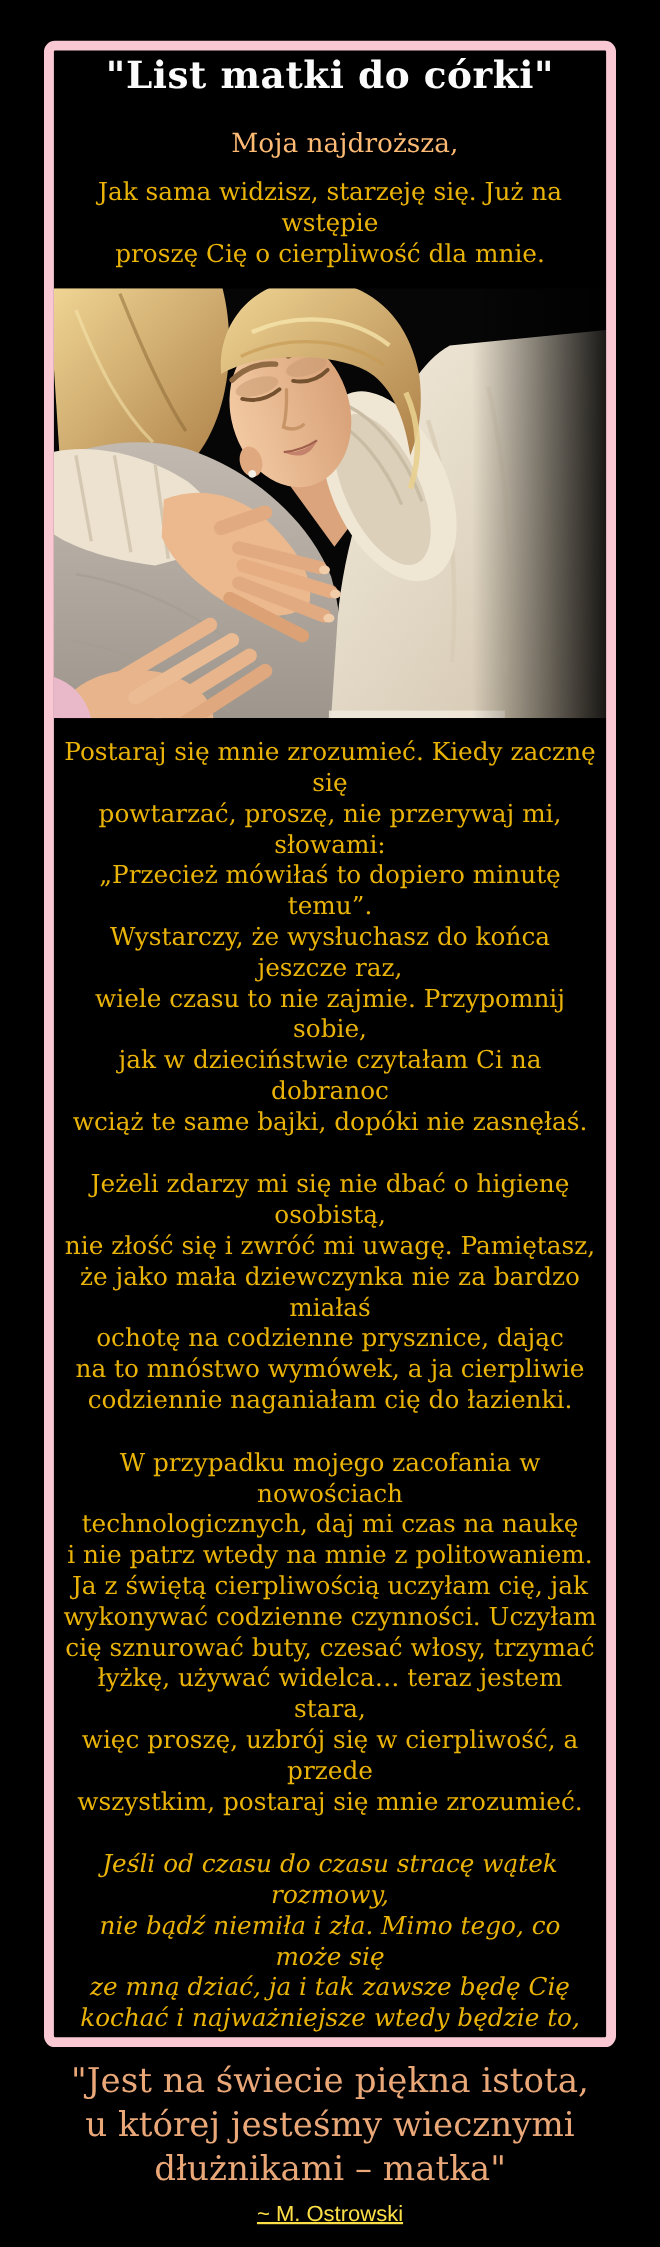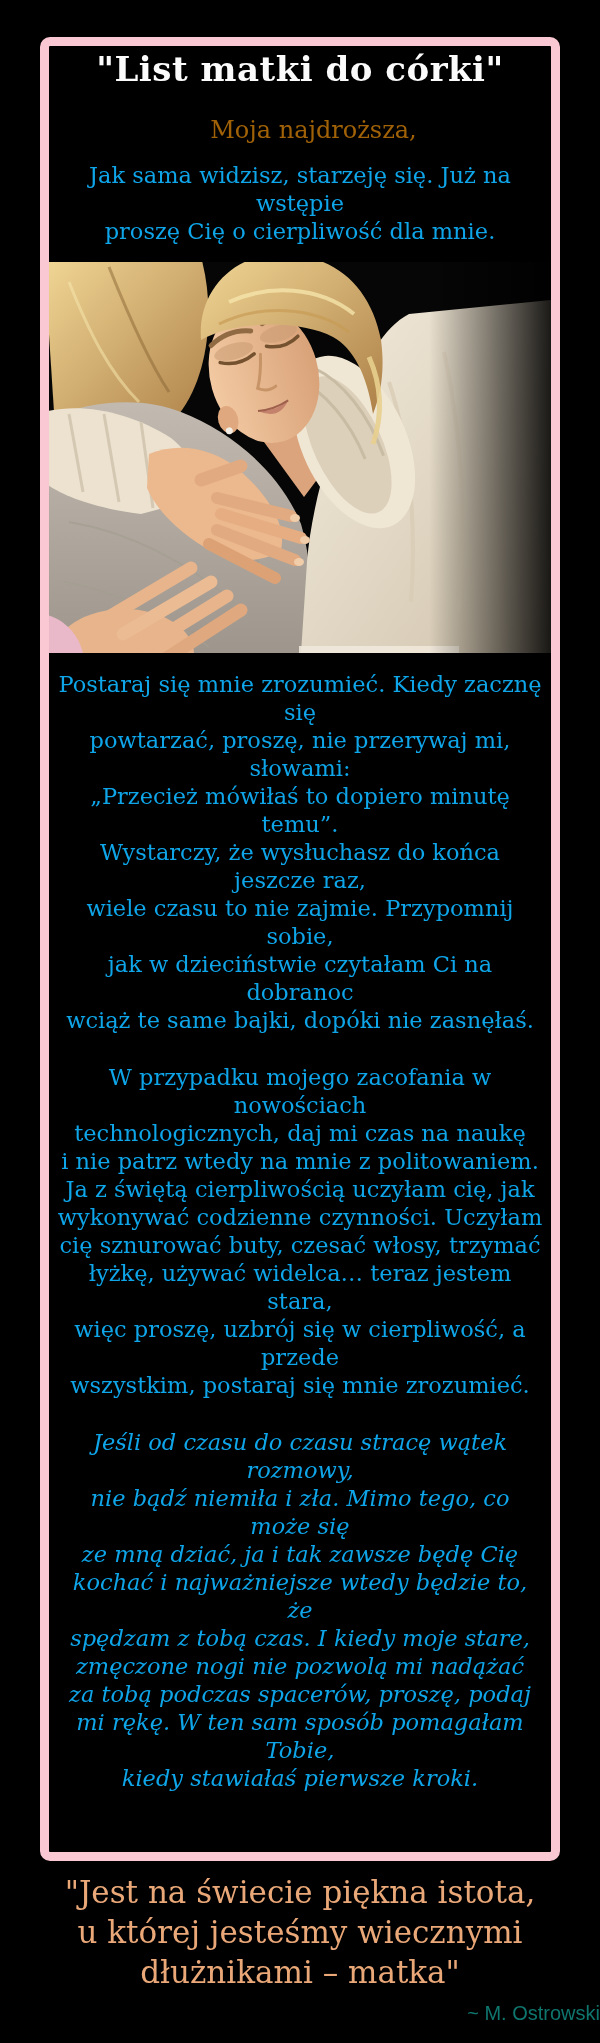--- a/index.html
+++ b/index.html
@@ -30,28 +30,28 @@
   .title {
     margin: 0;
     font: bold 34px/42px "DejaVu Serif", serif;
     color: #fbfbfb;
     text-align: center;
     letter-spacing: 0.5px;
   }
   .salut {
     margin: 26px 0 0;
     font: 24px/28px "DejaVu Serif", serif;
-    color: #a16207;
+    color: #fdba74;
     text-align: center;
     padding-left: 27px;
   }
   .body-par {
     margin: 29px 8px 0;
     font: 22.5px/28px "DejaVu Serif", serif;
-    color: #0ea5e9;
+    color: #eab308;
     text-align: center;
     white-space: pre-line;
   }
   .body-par.intro { margin-top: 17px; }
   .body-par.after-photo { margin-top: 17px; }
   .body-par.italic { font-style: italic; }
 
   .photo {
     margin: 17px 0 0;
     width: 502px;
@@ -63,22 +63,23 @@
   .caption {
     margin: 11px 0 0;
     font: 31px/40px "DejaVu Serif", serif;
     color: #eaa878;
     text-align: center;
     white-space: pre-line;
   }
   .attribution {
     margin: 9px 0 0;
     font: 20px/24px "Liberation Sans", sans-serif;
-    color: #0f766e;
-    text-align: right;
+    color: #fde047;
+    text-align: center;
+    text-decoration: underline;
   }
 </style>
 </head>
 <body>
 
 <div class="page">
 
   <figure class="frame">
     <h1 class="title">"List matki do córki"</h1>
     <p class="salut">Moja najdroższa,</p>
@@ -182,20 +183,26 @@
       </svg>
     </div>
 
     <p class="body-par after-photo">Postaraj się mnie zrozumieć. Kiedy zacznę się
 powtarzać, proszę, nie przerywaj mi, słowami:
 „Przecież mówiłaś to dopiero minutę temu”.
 Wystarczy, że wysłuchasz do końca jeszcze raz,
 wiele czasu to nie zajmie. Przypomnij sobie,
 jak w dzieciństwie czytałam Ci na dobranoc
 wciąż te same bajki, dopóki nie zasnęłaś.</p>
+    <p class="body-par">Jeżeli zdarzy mi się nie dbać o higienę osobistą,
+nie złość się i zwróć mi uwagę. Pamiętasz,
+że jako mała dziewczynka nie za bardzo miałaś
+ochotę na codzienne prysznice, dając
+na to mnóstwo wymówek, a ja cierpliwie
+codziennie naganiałam cię do łazienki.</p>
     <p class="body-par">W przypadku mojego zacofania w nowościach
 technologicznych, daj mi czas na naukę
 i nie patrz wtedy na mnie z politowaniem.
 Ja z świętą cierpliwością uczyłam cię, jak
 wykonywać codzienne czynności. Uczyłam
 cię sznurować buty, czesać włosy, trzymać
 łyżkę, używać widelca… teraz jestem stara,
 więc proszę, uzbrój się w cierpliwość, a przede
 wszystkim, postaraj się mnie zrozumieć.</p>
     <p class="body-par italic">Jeśli od czasu do czasu stracę wątek rozmowy,

